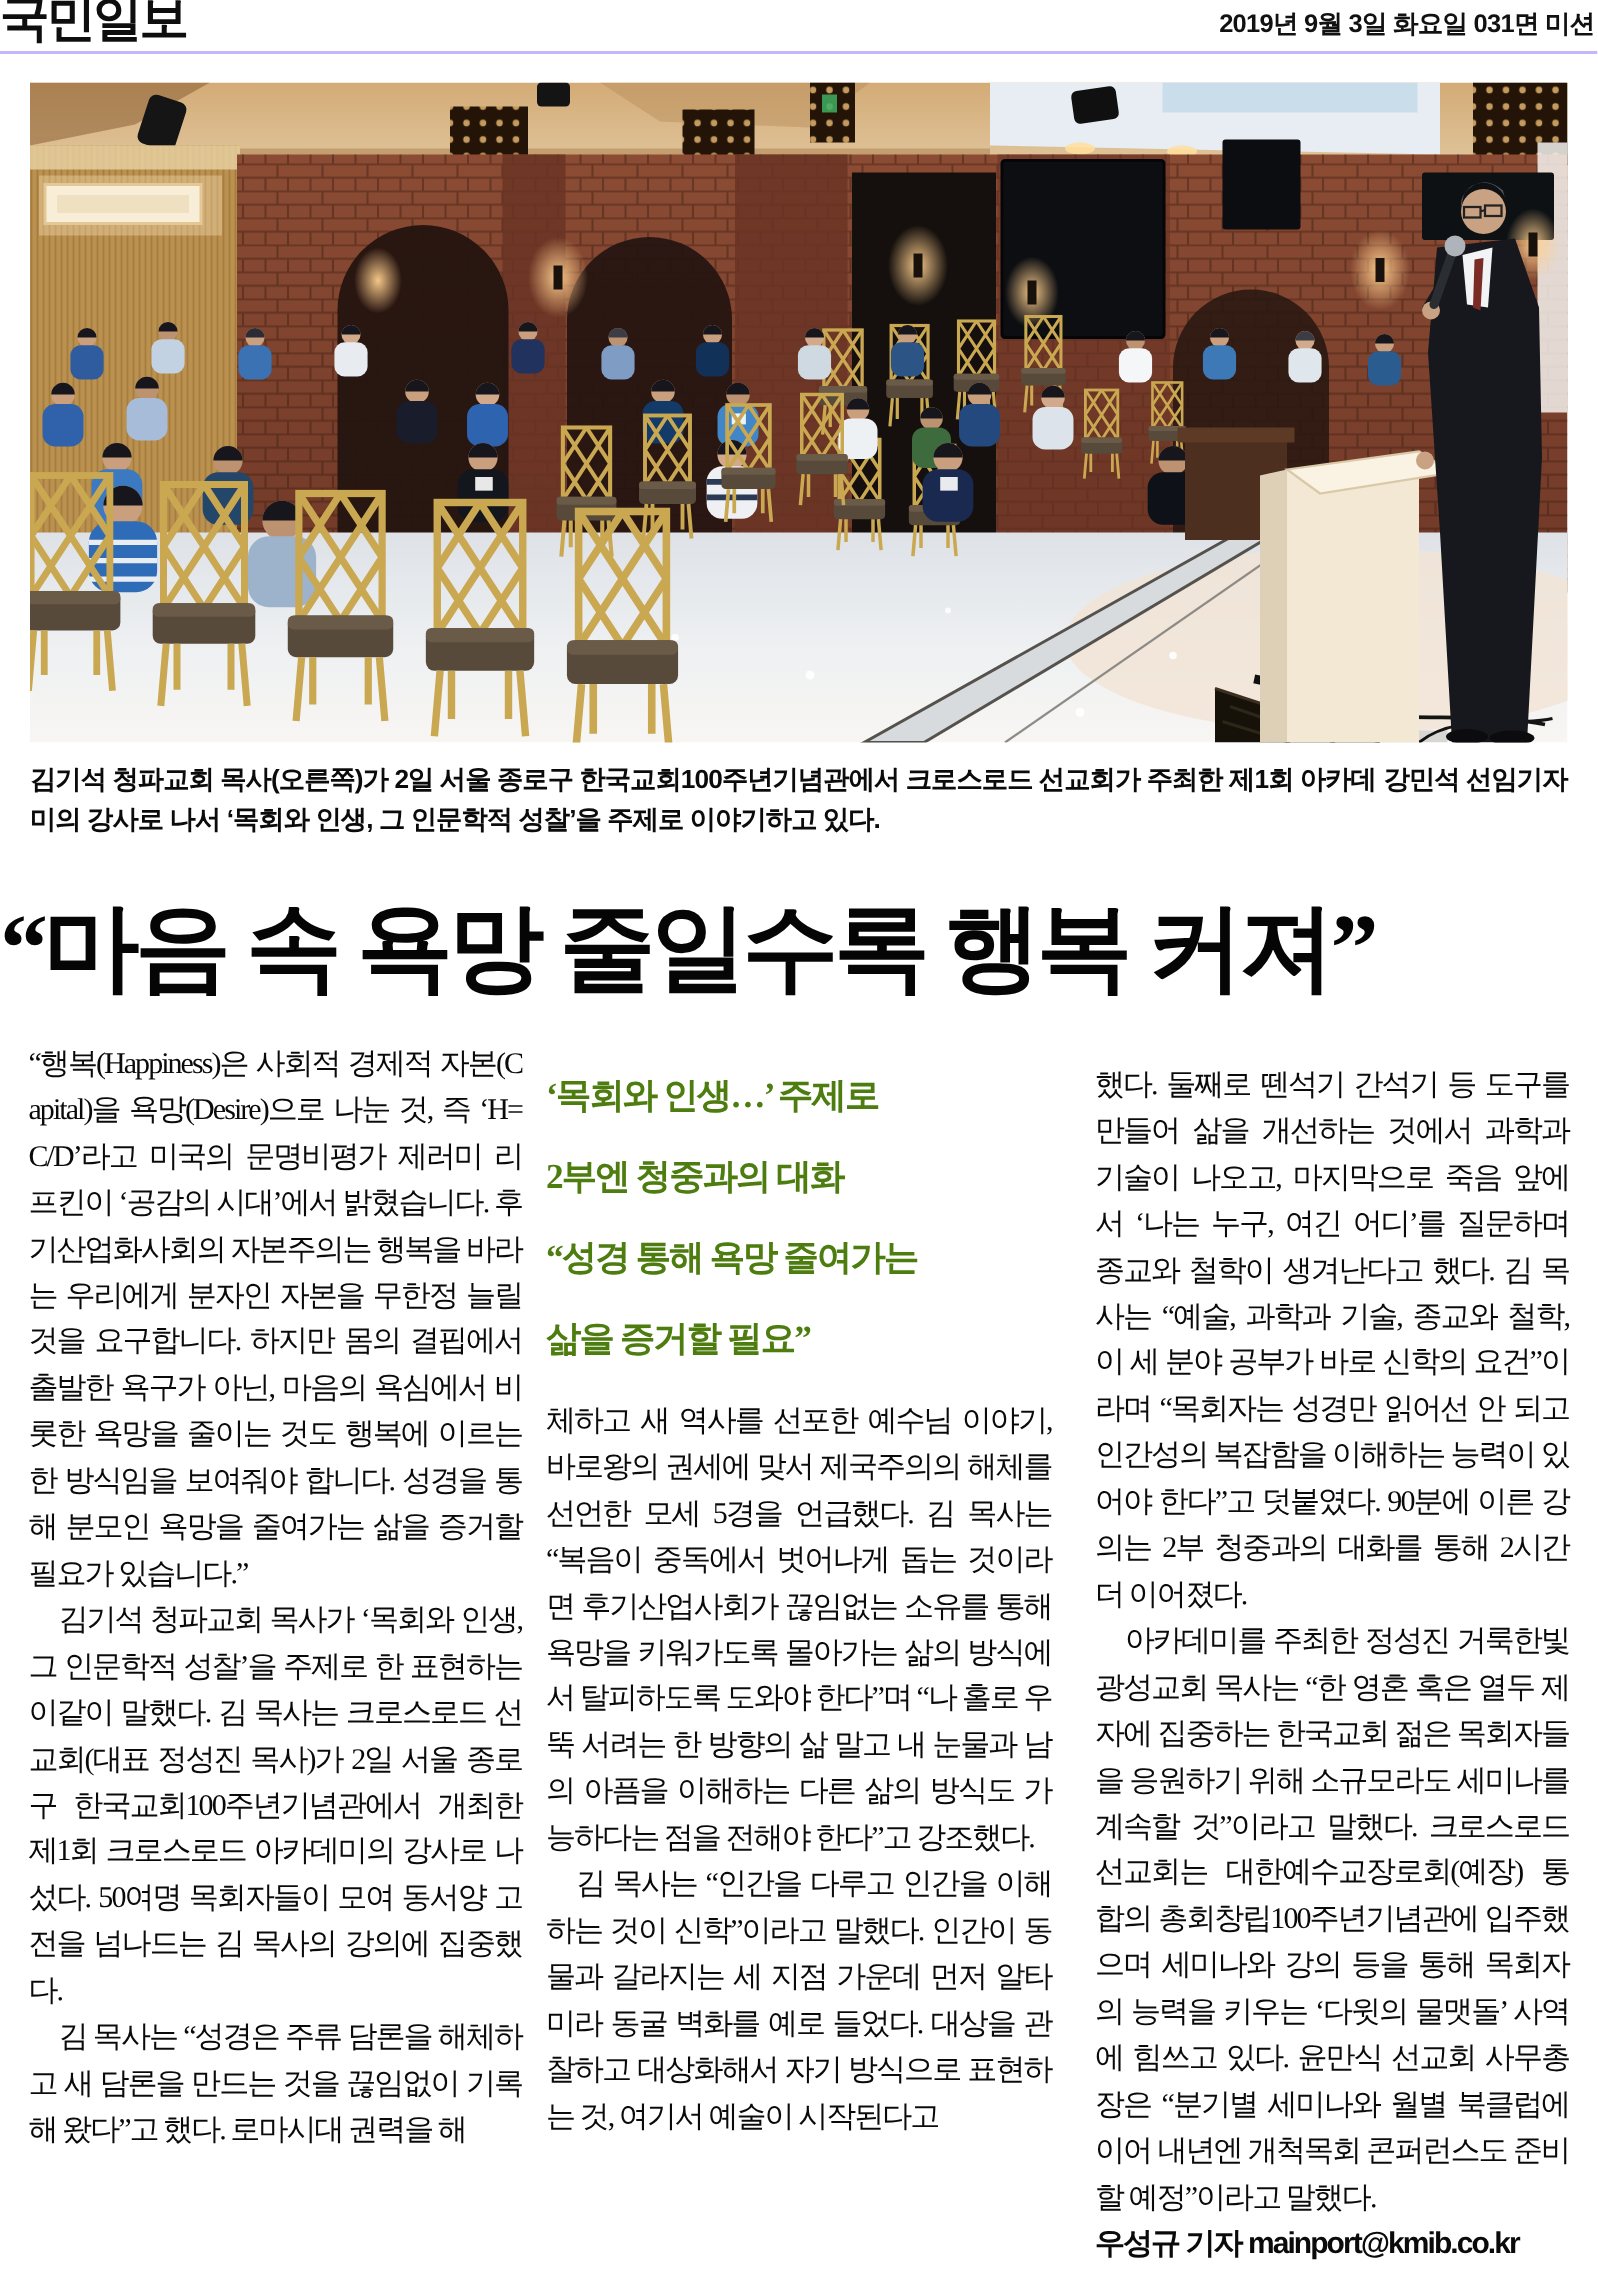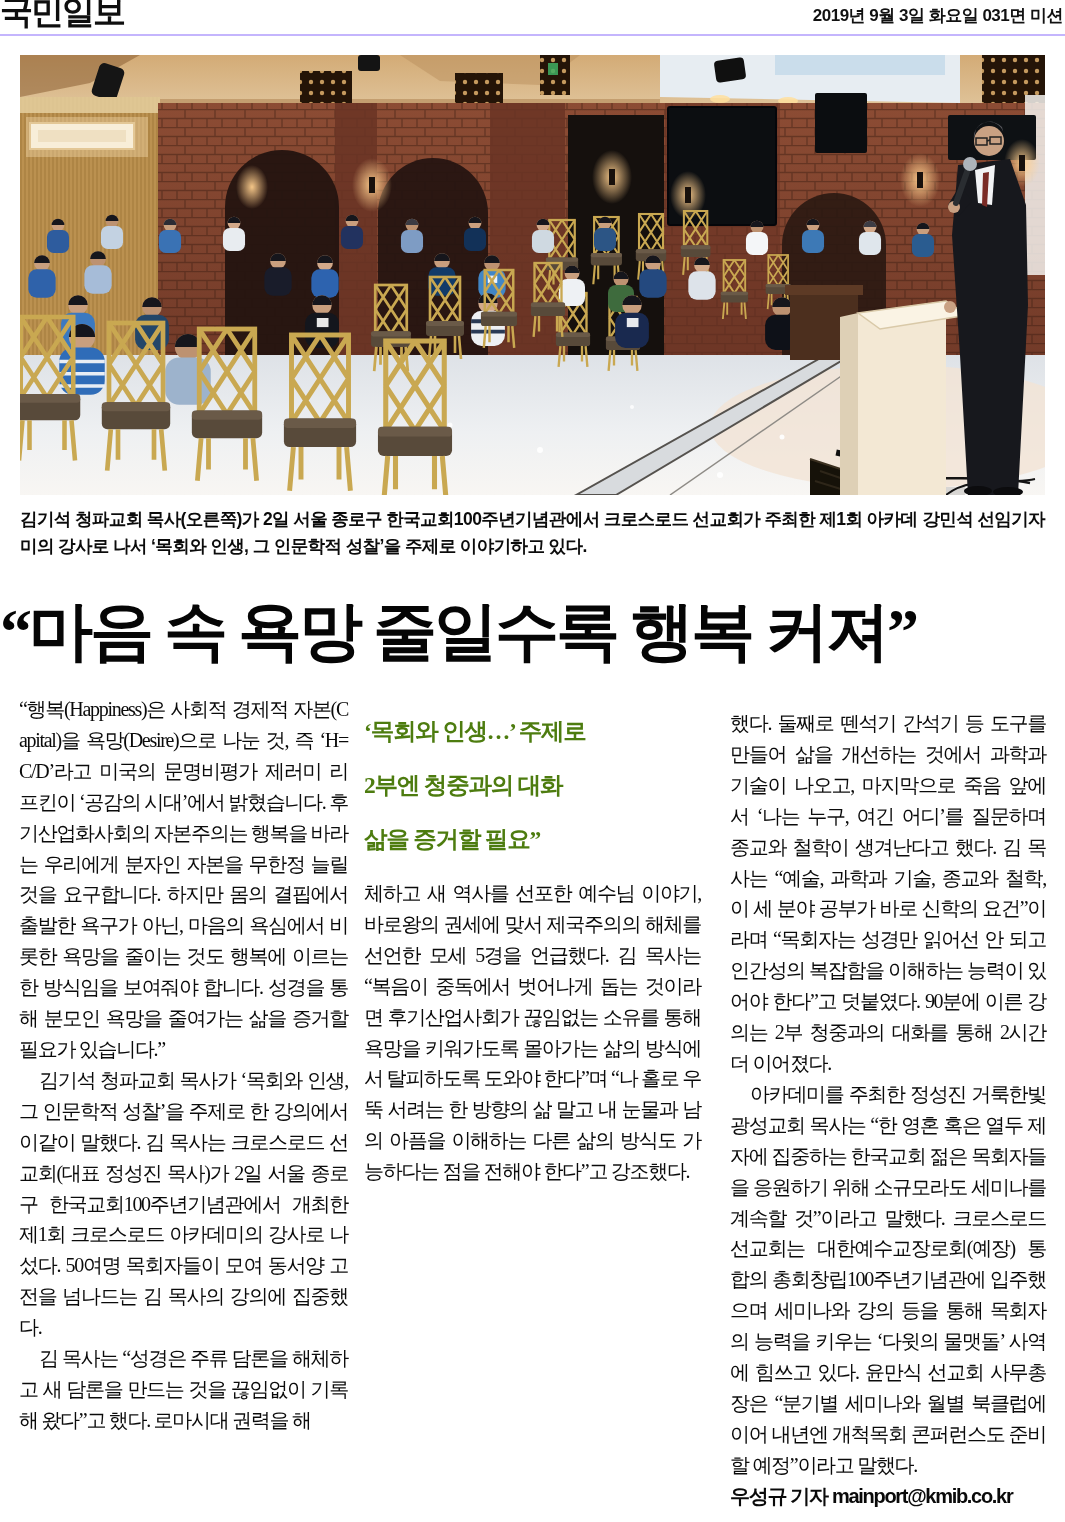--- a/index.html
+++ b/index.html
@@ -418,31 +418,33 @@
   <span class="credit">강민석 선임기자</span>
   <span>김기석 청파교회 목사(오른쪽)가 2일 서울 종로구 한국교회100주년기념관에서 크로스로드 선교회가 주최한 제1회 아카데미의 강사로 나서 ‘목회와 인생, 그 인문학적 성찰’을 주제로 이야기하고 있다.</span>
 </div>
 
 <h1 class="headline">“마음 속 욕망 줄일수록 행복 커져”</h1>
 
 <div class="article">
 
   <div class="colA bodytext">
     <p>“행복(Happiness)은 사회적 경제적 자본(Capital)을 욕망(Desire)으로 나눈 것, 즉 ‘H=C/D’라고 미국의 문명비평가 제러미 리프킨이 ‘공감의 시대’에서 밝혔습니다. 후기산업화사회의 자본주의는 행복을 바라는 우리에게 분자인 자본을 무한정 늘릴 것을 요구합니다. 하지만 몸의 결핍에서 출발한 욕구가 아닌, 마음의 욕심에서 비롯한 욕망을 줄이는 것도 행복에 이르는 한 방식임을 보여줘야 합니다. 성경을 통해 분모인 욕망을 줄여가는 삶을 증거할 필요가 있습니다.”</p>
-    <p class="ind">김기석 청파교회 목사가 ‘목회와 인생, 그 인문학적 성찰’을 주제로 한 강의에서 이같이 말했다. 김 목사는 크로스로드 선교회(대표 정성진 목사)가 2일 서울 종로구 한국교회100주년기념관에서 개최한 제1회 크로스로드 아카데미의 강사로 나섰다. 50여명 목회자들이 모여 동서양 고전을 넘나드는 김 목사의 강의에 집중했다.</p>
+    <p class="ind">김기석 청파교회 목사가 ‘목회와 인생, 그 인문학적 성찰’을 주제로 한 표현하는 이같이 말했다. 김 목사는 크로스로드 선교회(대표 정성진 목사)가 2일 서울 종로구 한국교회100주년기념관에서 개최한 제1회 크로스로드 아카데미의 강사로 나섰다. 50여명 목회자들이 모여 동서양 고전을 넘나드는 김 목사의 강의에 집중했다.</p>
     <p class="ind">김 목사는 “성경은 주류 담론을 해체하고 새 담론을 만드는 것을 끊임없이 기록해 왔다”고 했다. 로마시대 권력을 해</p>
   </div>
 
   <div class="colB bodytext">
     <div class="pullquote">
       <div>‘목회와 인생…’ 주제로</div>
       <div>2부엔 청중과의 대화</div>
+      <div>“성경 통해 욕망 줄여가는</div>
       <div>삶을 증거할 필요”</div>
     </div>
     <p>체하고 새 역사를 선포한 예수님 이야기, 바로왕의 권세에 맞서 제국주의의 해체를 선언한 모세 5경을 언급했다. 김 목사는 “복음이 중독에서 벗어나게 돕는 것이라면 후기산업사회가 끊임없는 소유를 통해 욕망을 키워가도록 몰아가는 삶의 방식에서 탈피하도록 도와야 한다”며 “나 홀로 우뚝 서려는 한 방향의 삶 말고 내 눈물과 남의 아픔을 이해하는 다른 삶의 방식도 가능하다는 점을 전해야 한다”고 강조했다.</p>
+    <p class="ind">김 목사는 “인간을 다루고 인간을 이해하는 것이 신학”이라고 말했다. 인간이 동물과 갈라지는 세 지점 가운데 먼저 알타미라 동굴 벽화를 예로 들었다. 대상을 관찰하고 대상화해서 자기 방식으로 표현하는 것, 여기서 예술이 시작된다고</p>
   </div>
 
   <div class="colC bodytext">
     <p>했다. 둘째로 뗀석기 간석기 등 도구를 만들어 삶을 개선하는 것에서 과학과 기술이 나오고, 마지막으로 죽음 앞에서 ‘나는 누구, 여긴 어디’를 질문하며 종교와 철학이 생겨난다고 했다. 김 목사는 “예술, 과학과 기술, 종교와 철학, 이 세 분야 공부가 바로 신학의 요건”이라며 “목회자는 성경만 읽어선 안 되고 인간성의 복잡함을 이해하는 능력이 있어야 한다”고 덧붙였다. 90분에 이른 강의는 2부 청중과의 대화를 통해 2시간 더 이어졌다.</p>
     <p class="ind">아카데미를 주최한 정성진 거룩한빛광성교회 목사는 “한 영혼 혹은 열두 제자에 집중하는 한국교회 젊은 목회자들을 응원하기 위해 소규모라도 세미나를 계속할 것”이라고 말했다. 크로스로드 선교회는 대한예수교장로회(예장) 통합의 총회창립100주년기념관에 입주했으며 세미나와 강의 등을 통해 목회자의 능력을 키우는 ‘다윗의 물맷돌’ 사역에 힘쓰고 있다. 윤만식 선교회 사무총장은 “분기별 세미나와 월별 북클럽에 이어 내년엔 개척목회 콘퍼런스도 준비할 예정”이라고 말했다.</p>
     <p class="byline">우성규 기자 mainport@kmib.co.kr</p>
   </div>
 </div>
 
 </body></html>

